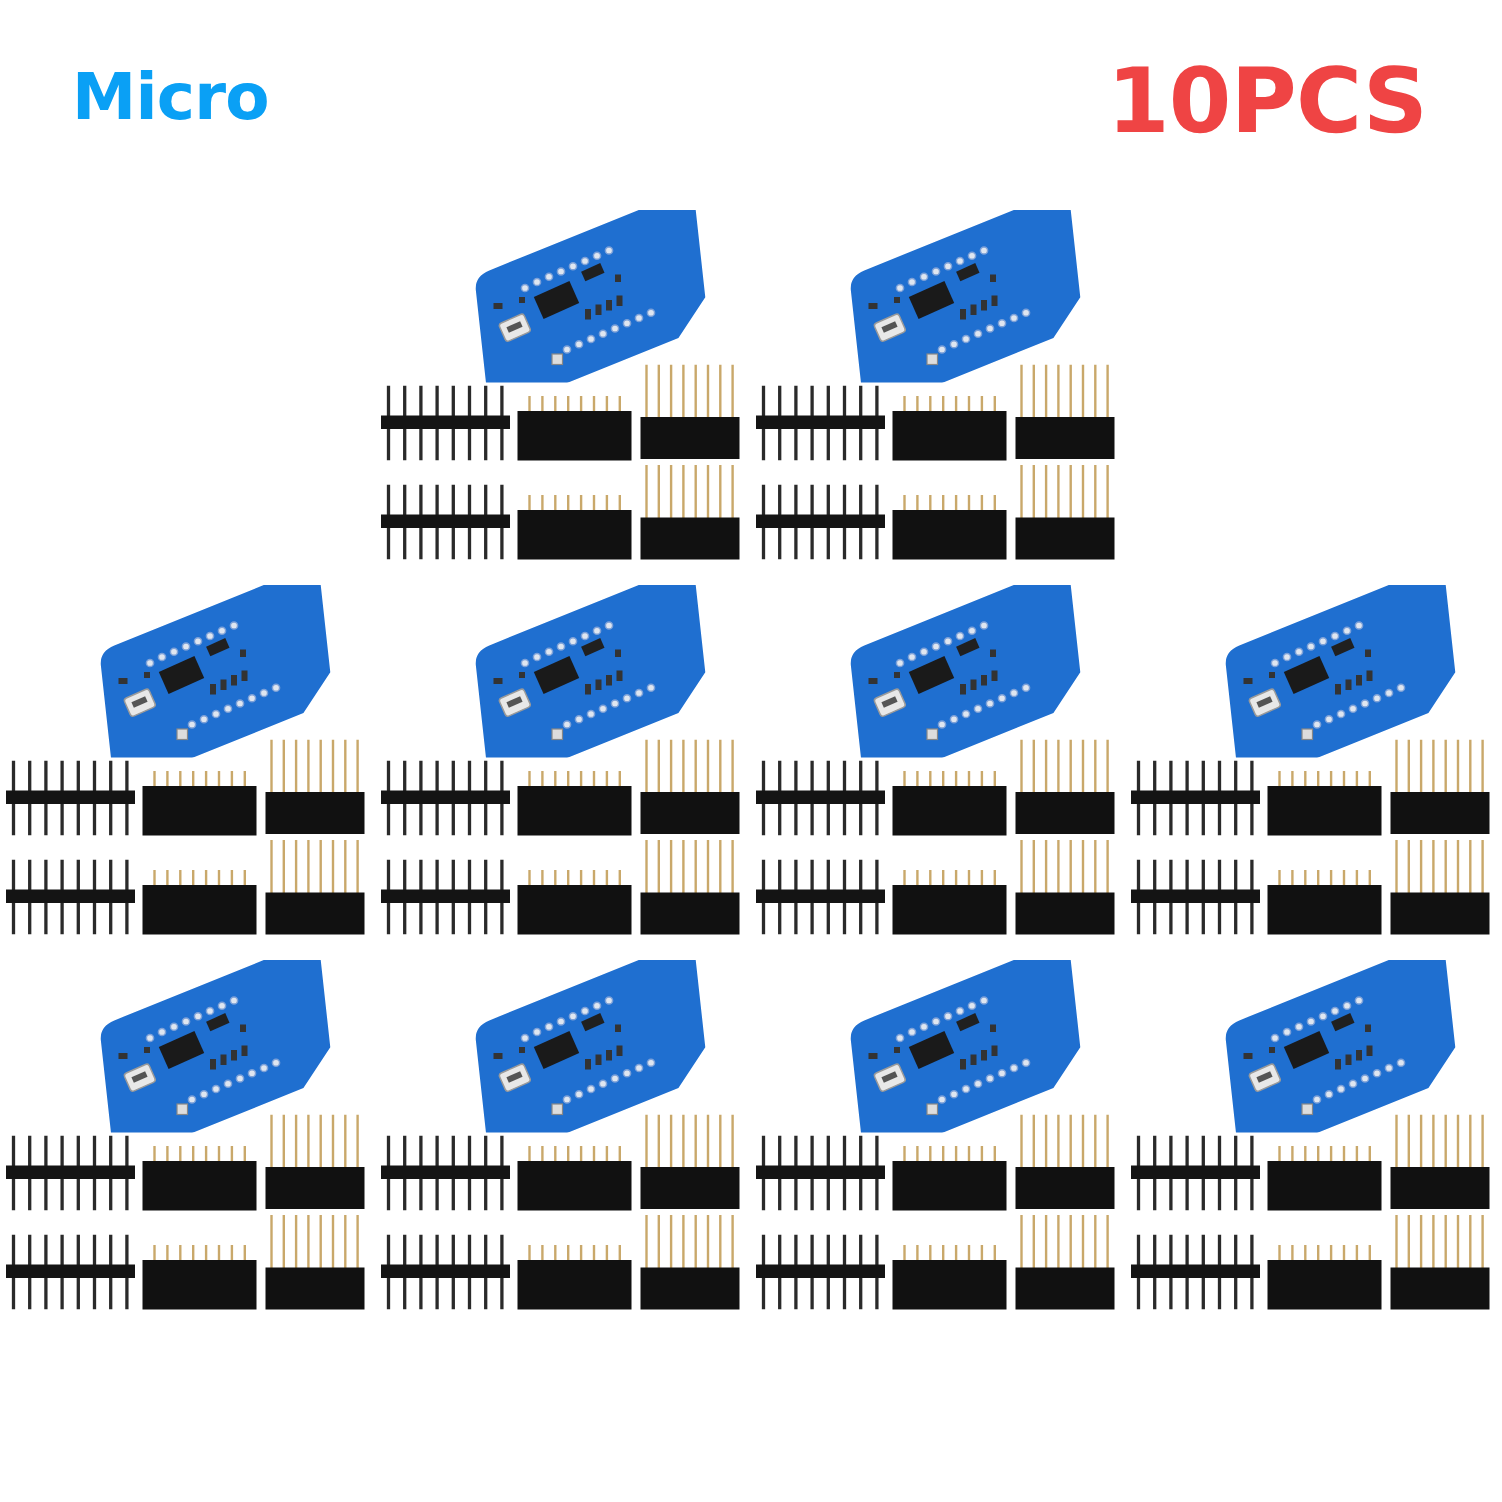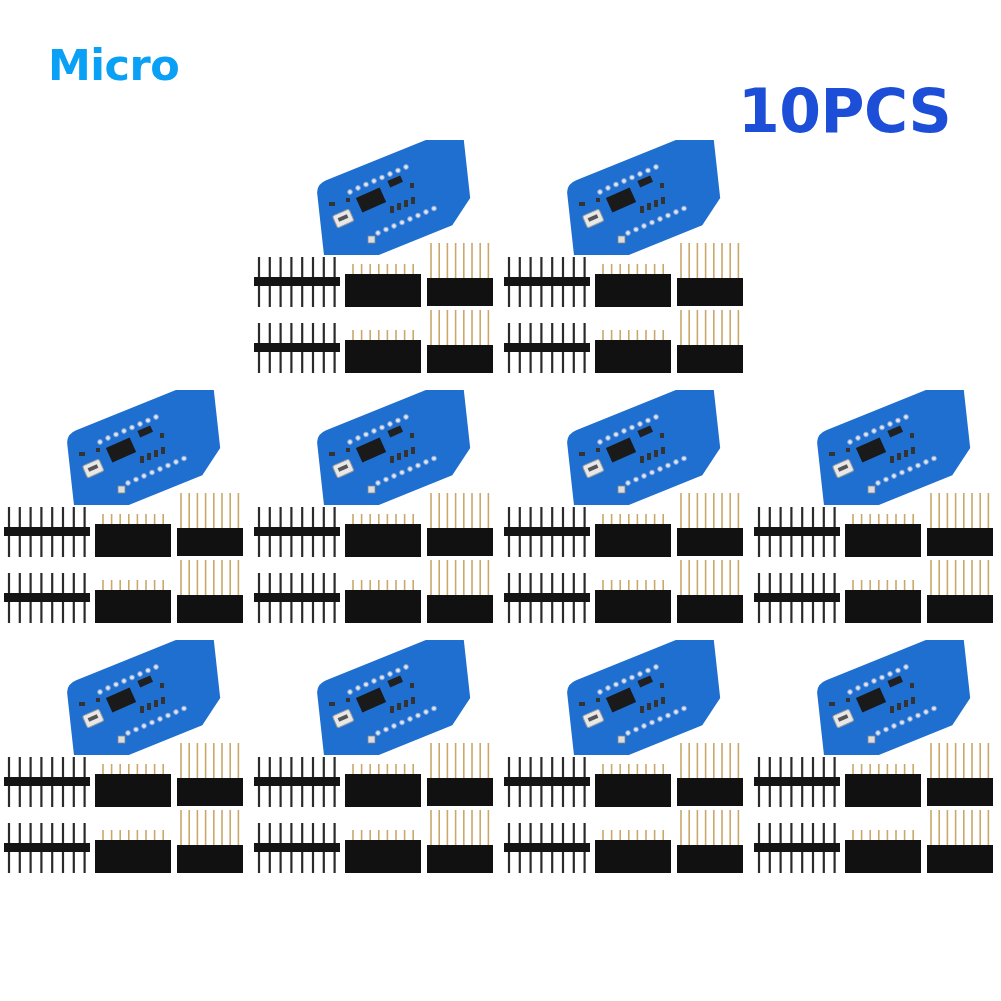--- a/index.html
+++ b/index.html
@@ -10,21 +10,21 @@
   .kit { position: absolute; width: 250px; height: 245px; }
   .board { position: absolute; left: 0; top: 0; }
   .male { position: absolute; }
   .female-short { position: absolute; }
   .female-tall { position: absolute; }
 </style>
 </head>
 <body>
 
 <div class="label label-left" style="color: rgb(10, 160, 245);">Micro</div>
-<div class="label label-right" style="color: #1d4ed8; margin-top: 43px;">10PCS</div>
+<div class="label label-right" style="color: #ef4444;">10PCS</div>
 
 <div id="kits">
     <div class="kit" style="left: 250px; top: 140px;">
     <svg class="board" width="250" height="115" viewBox="0 0 250 115">
       <g transform="translate(62,6) skewY(-22) skewX(6)">
         <path d="M10,40 L130,40 Q146,40 146,56 L146,116 L126,136 L10,136 Q0,136 0,126 L0,50 Q0,40 10,40 Z" class="pcb-fill" fill="#1f6fd0"></path>
       </g>
       <g class="pcb-details">
 
         <rect x="84" y="72" width="18" height="13" rx="2" fill="#e8e8e8" stroke="#9a9a9a" stroke-width="1" transform="rotate(-24 93 78)"></rect>

